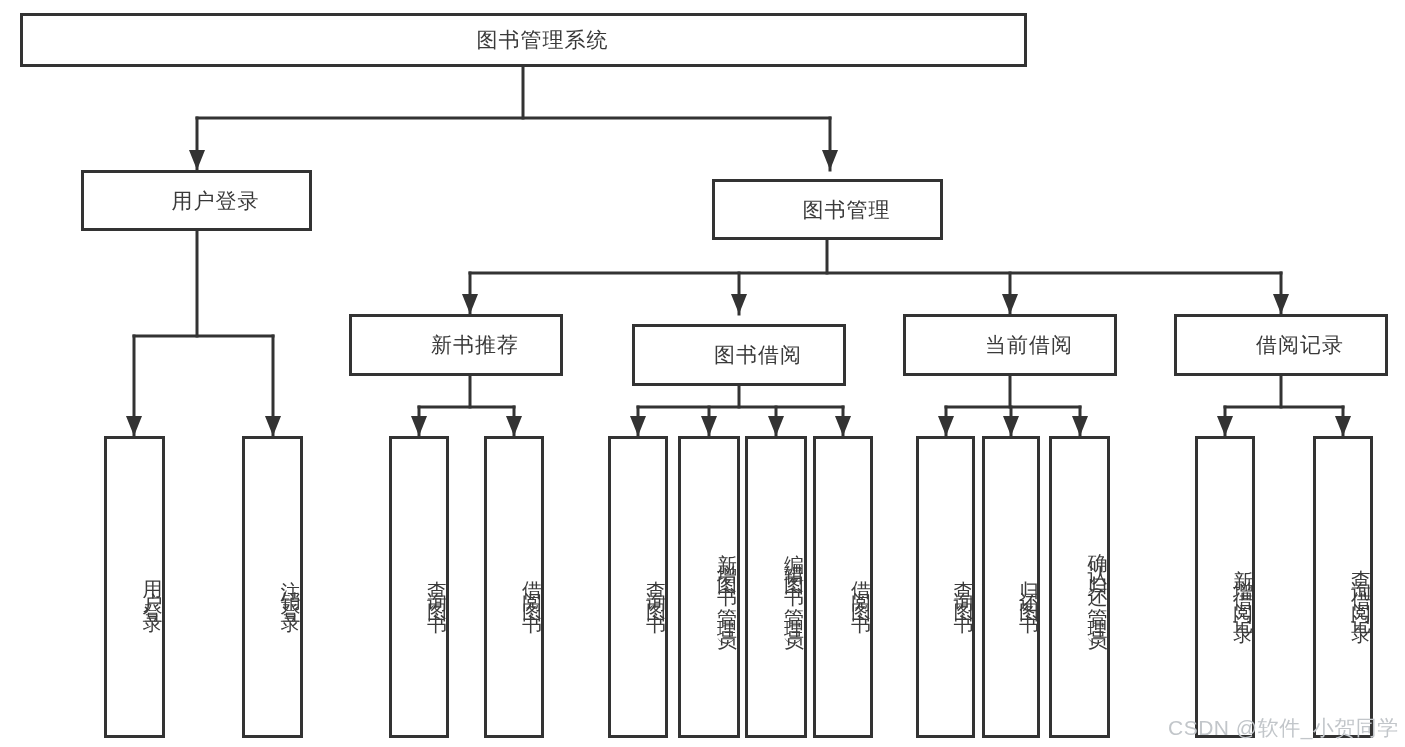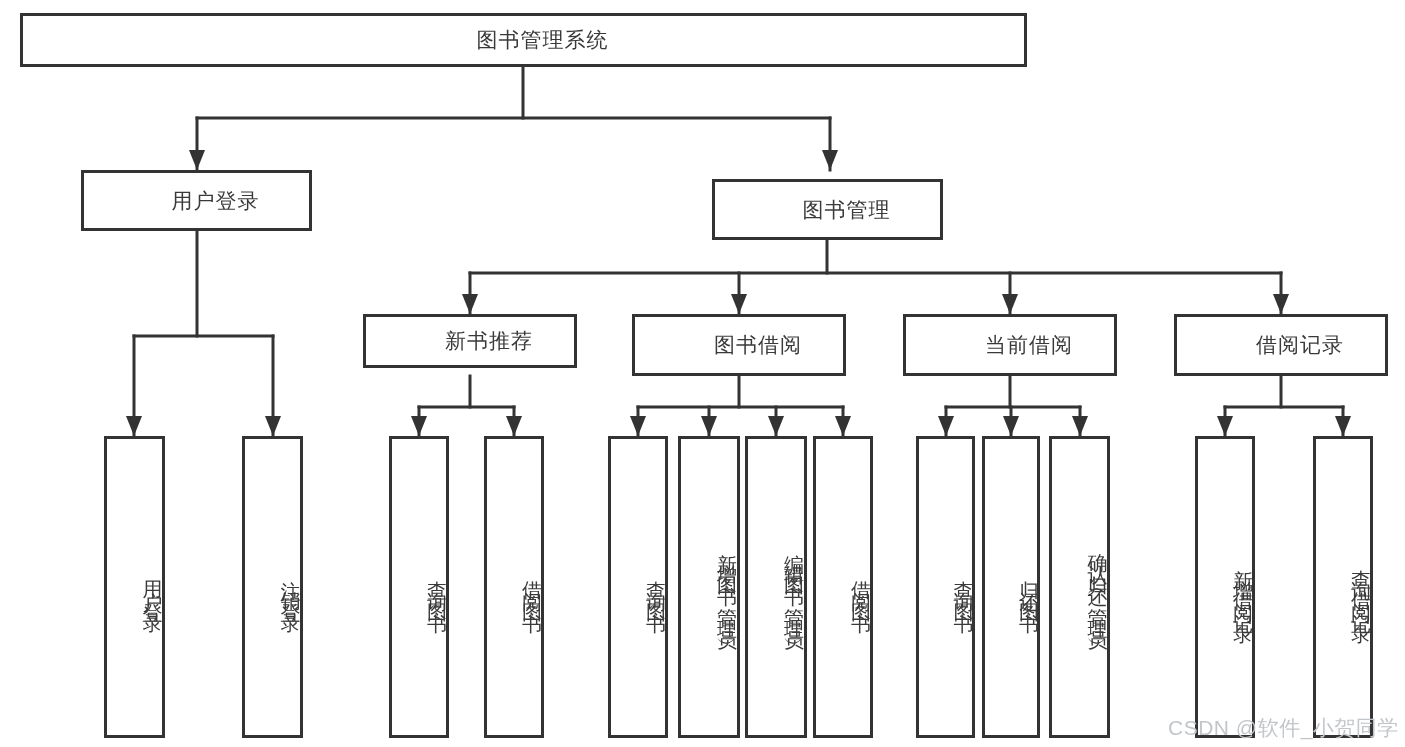--- a/index.html
+++ b/index.html
@@ -43,22 +43,22 @@
     text-orientation: mixed;
     letter-spacing: 11px;
     white-space: nowrap;
   }
   
   .n-root            { left: 20px;   top: 13px;  width: 1007px; height: 54px; }
   
   .n-user-login      { left: 81px;   top: 170px; width: 231px;  height: 61px; }
   .n-book-mgmt       { left: 712px;  top: 179px; width: 231px;  height: 61px; }
   
-  .n-new-books       { left: 363px;  top: 314px; width: 214px;  height: 54px; align-items: center; }
-  .n-book-borrow     { left: 632px;  top: 314px; width: 214px;  height: 62px; }
+  .n-new-books       { left: 349px;  top: 314px; width: 214px;  height: 62px; align-items: center; }
+  .n-book-borrow     { left: 632px;  top: 324px; width: 214px;  height: 62px; }
   .n-current-borrow  { left: 903px;  top: 314px; width: 214px;  height: 62px; justify-content: center; }
   .n-borrow-records  { left: 1174px; top: 314px; width: 214px;  height: 62px; }
   
   .leaf              { top: 436px; height: 302px; }
   .n-leaf-user-login { left: 104px;  width: 61px; }
   .n-leaf-logout     { left: 242px;  width: 61px; }
   .n-leaf-nb-query   { left: 389px;  width: 60px; }
   .n-leaf-nb-borrow  { left: 484px;  width: 60px; }
   .n-leaf-bb-query   { left: 608px;  width: 60px; }
   .n-leaf-bb-add     { left: 678px;  width: 62px; }

